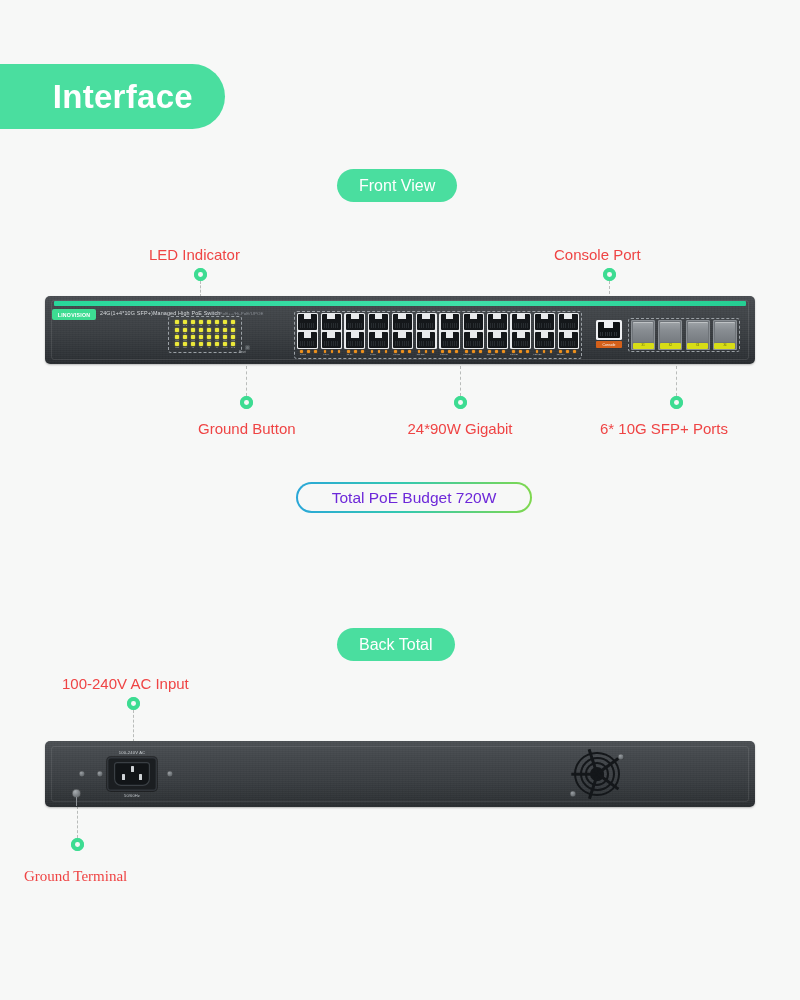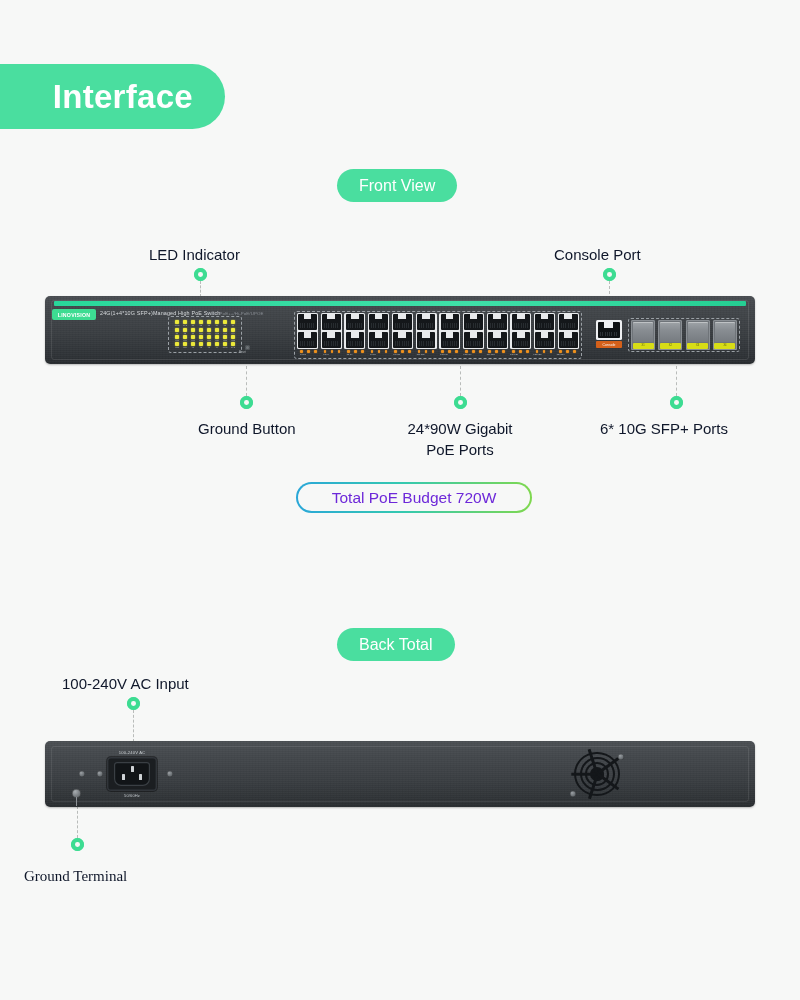--- a/index.html
+++ b/index.html
@@ -47,21 +47,21 @@
     background:linear-gradient(90deg,#2aa7d8 0%, #34c9b0 45%, #7fd84f 100%);
     display:flex;
   }
   .budget-pill .inner{
     flex:1; background:#f7f8f7; border-radius:15px;
     display:flex; align-items:center; justify-content:center;
   }
   .budget-pill .inner span{ font-size:15.5px; color:#6d28d9; }
 
   
-  .callout{ position:absolute; font-size:15px; color:#0f172a; white-space:nowrap; line-height:21px;}
+  .callout{ position:absolute; font-size:15px; color:#ef4444; white-space:nowrap; line-height:21px;}
   .callout.ctr{ text-align:center; }
 
   
   .marker{
     position:absolute; width:13px; height:13px;
     border-radius:50%;
     background:#3ddc92;
     box-shadow: inset 0 0 0 3.2px #3ddc92;
     border:0;
   }
@@ -378,21 +378,20 @@
 <div class="dash" style="left:609px; top:281px; height:38px;"></div>
 
 <div class="dash" style="left:246px; top:366px; height:30px;"></div>
 <div class="marker" style="left:240px; top:396px;"></div>
 <div class="callout" style="left:198px; top:418px;">Ground Button</div>
 
 <div class="dash" style="left:460px; top:366px; height:30px;"></div>
 <div class="marker" style="left:454px; top:396px;"></div>
 <div class="callout ctr" style="left:380px; top:418px; width:160px;">
   <div>24*90W Gigabit</div>
-  <div>PoE Ports</div>
 </div>
 
 <div class="dash" style="left:676px; top:366px; height:30px;"></div>
 <div class="marker" style="left:670px; top:396px;"></div>
 <div class="callout" style="left:600px; top:418px;">6* 10G SFP+ Ports</div>
 
 <div class="device-front">
   <div class="front-stripe"></div>
   <div class="front-bezel"></div>
 </div>

